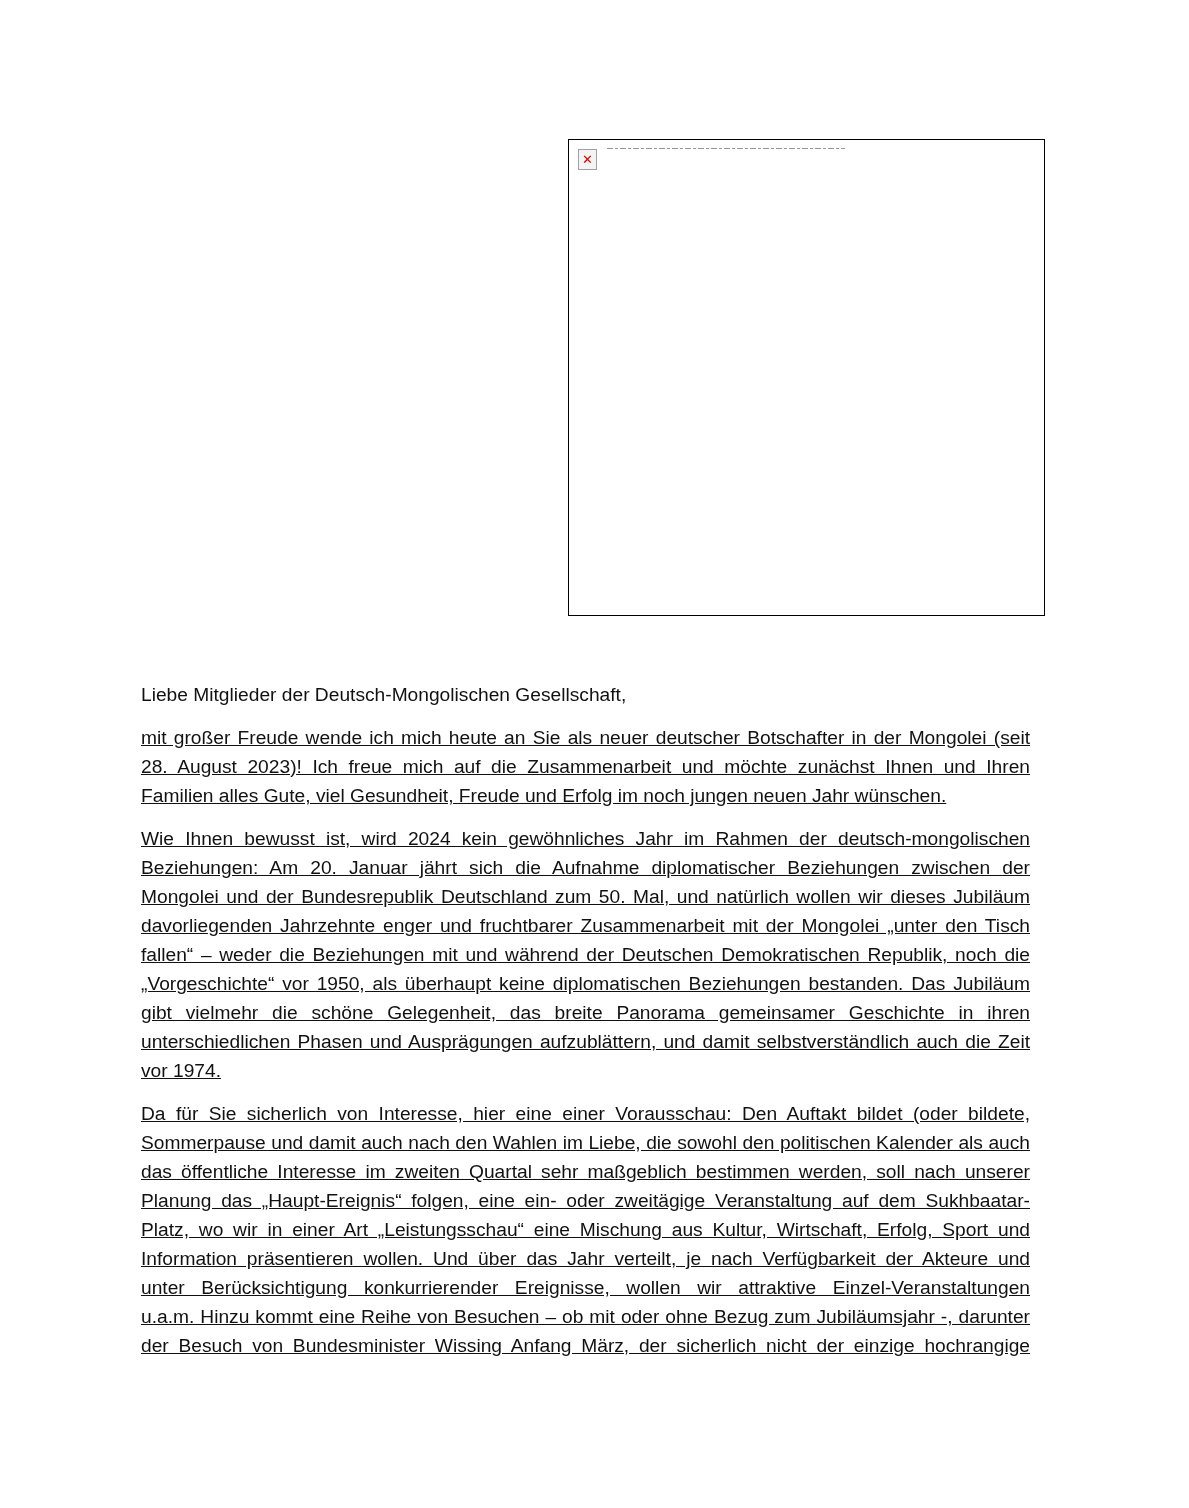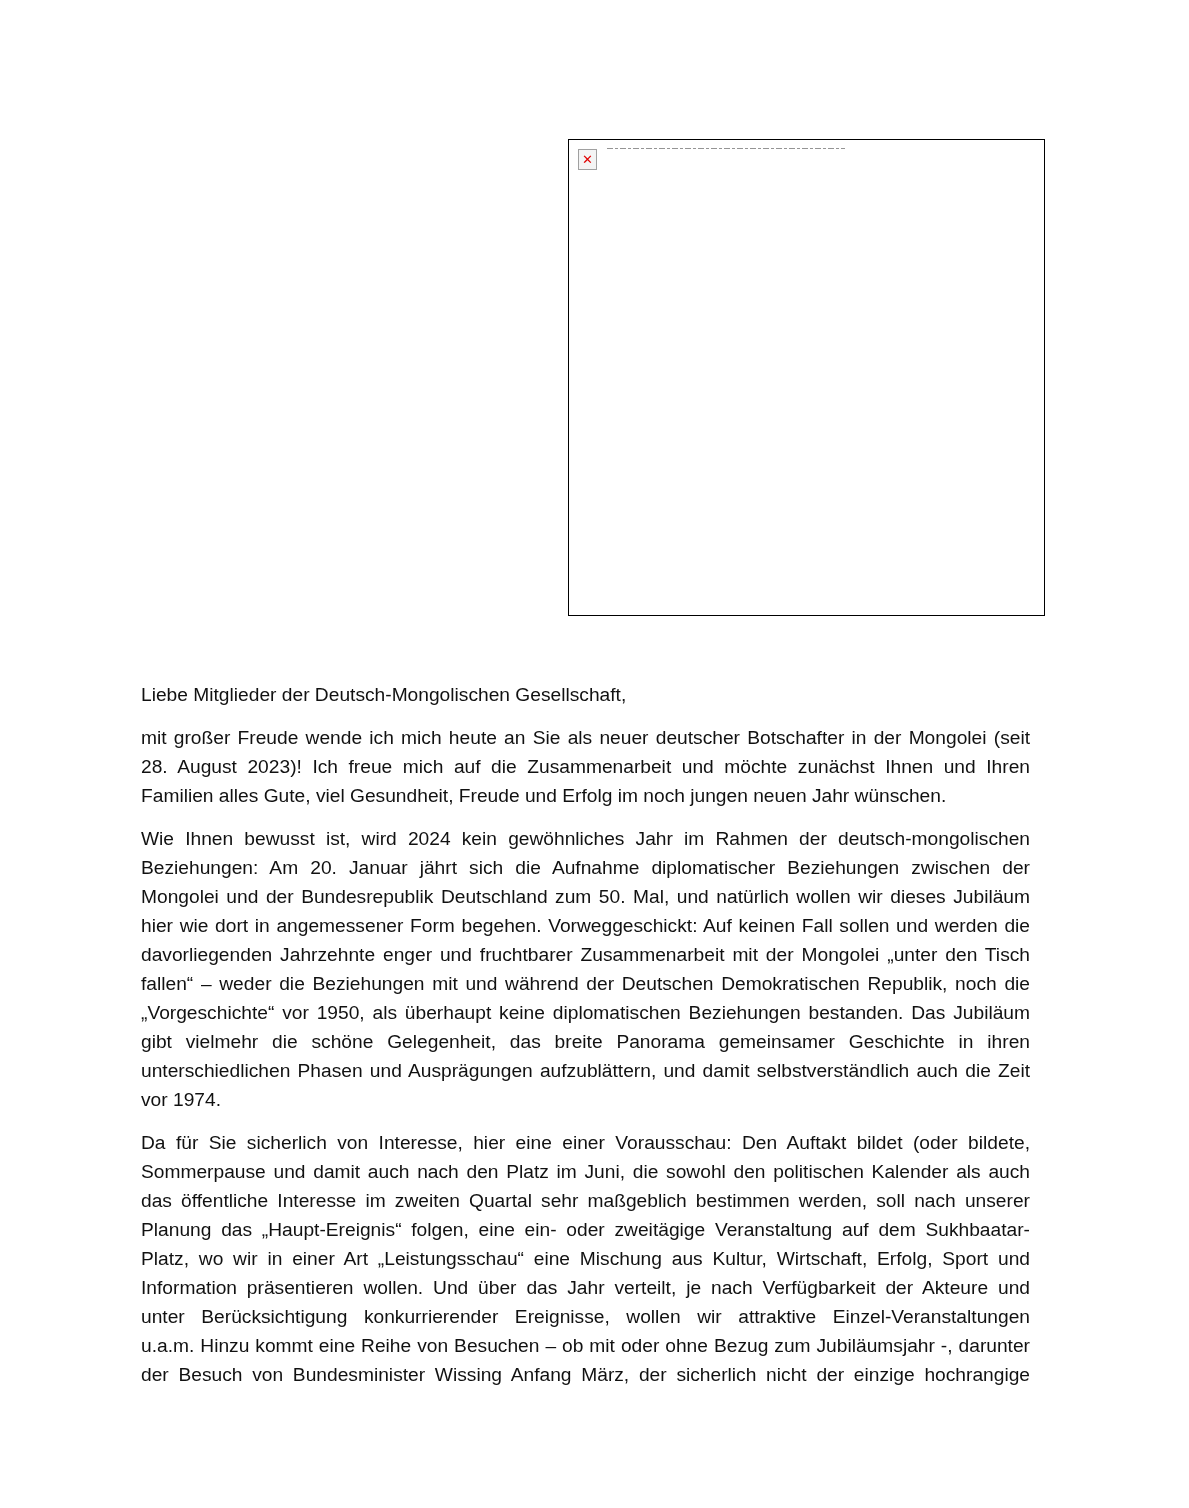--- a/index.html
+++ b/index.html
@@ -58,20 +58,21 @@
       width: 905px;
       font-size: 19.2px;
       line-height: 29px;
     }
     .salutation {
       margin: 0 0 14px 0;
       white-space: nowrap;
     }
     .para {
       margin: 0 16px 14px 0;
+      text-decoration: underline;
     }
     .line {
       display: block;
       text-align: justify;
       text-align-last: justify;
       white-space: nowrap;
       height: 29px;
     }
     .line.last {
       text-align-last: left;
@@ -92,31 +93,30 @@
   <div id="paragraphs">
       <div class="para">
         <span class="line"><span>mit großer Freude wende ich mich heute an Sie als neuer deutscher Botschafter in der Mongolei (seit</span></span>
         <span class="line"><span>28. August 2023)! Ich freue mich auf die Zusammenarbeit und möchte zunächst Ihnen und Ihren</span></span>
         <span class="line last"><span>Familien alles Gute, viel Gesundheit, Freude und Erfolg im noch jungen neuen Jahr wünschen.</span></span>
       </div>
       <div class="para">
         <span class="line"><span>Wie Ihnen bewusst ist, wird 2024 kein gewöhnliches Jahr im Rahmen der deutsch-mongolischen</span></span>
         <span class="line"><span>Beziehungen: Am 20. Januar jährt sich die Aufnahme diplomatischer Beziehungen zwischen der</span></span>
         <span class="line"><span>Mongolei und der Bundesrepublik Deutschland zum 50. Mal, und natürlich wollen wir dieses Jubiläum</span></span>
-        <span class="line"><span>hier wie dort in angemessener Form begehen. Vorweggeschickt: Auf keinen Fall sollen und werden die</span></span>
         <span class="line"><span>davorliegenden Jahrzehnte enger und fruchtbarer Zusammenarbeit mit der Mongolei „unter den Tisch</span></span>
         <span class="line"><span>fallen“ – weder die Beziehungen mit und während der Deutschen Demokratischen Republik, noch die</span></span>
         <span class="line"><span>„Vorgeschichte“ vor 1950, als überhaupt keine diplomatischen Beziehungen bestanden. Das Jubiläum</span></span>
         <span class="line"><span>gibt vielmehr die schöne Gelegenheit, das breite Panorama gemeinsamer Geschichte in ihren</span></span>
         <span class="line"><span>unterschiedlichen Phasen und Ausprägungen aufzublättern, und damit selbstverständlich auch die Zeit</span></span>
         <span class="line last"><span>vor 1974.</span></span>
       </div>
       <div class="para">
         <span class="line"><span>Da für Sie sicherlich von Interesse, hier eine einer Vorausschau: Den Auftakt bildet (oder bildete,</span></span>
-        <span class="line"><span>Sommerpause und damit auch nach den Platz im Juni, die sowohl den politischen Kalender als auch</span></span>
+        <span class="line"><span>Sommerpause und damit auch nach den Wahlen im Liebe, die sowohl den politischen Kalender als auch</span></span>
         <span class="line"><span>das öffentliche Interesse im zweiten Quartal sehr maßgeblich bestimmen werden, soll nach unserer</span></span>
         <span class="line"><span>Planung das „Haupt-Ereignis“ folgen, eine ein- oder zweitägige Veranstaltung auf dem Sukhbaatar-</span></span>
         <span class="line"><span>Platz, wo wir in einer Art „Leistungsschau“ eine Mischung aus Kultur, Wirtschaft, Erfolg, Sport und</span></span>
         <span class="line"><span>Information präsentieren wollen. Und über das Jahr verteilt, je nach Verfügbarkeit der Akteure und</span></span>
         <span class="line"><span>unter Berücksichtigung konkurrierender Ereignisse, wollen wir attraktive Einzel-Veranstaltungen</span></span>
         <span class="line"><span>u.a.m. Hinzu kommt eine Reihe von Besuchen – ob mit oder ohne Bezug zum Jubiläumsjahr -, darunter</span></span>
         <span class="line"><span>der Besuch von Bundesminister Wissing Anfang März, der sicherlich nicht der einzige hochrangige</span></span>
       </div>
     </div>
 </div>

